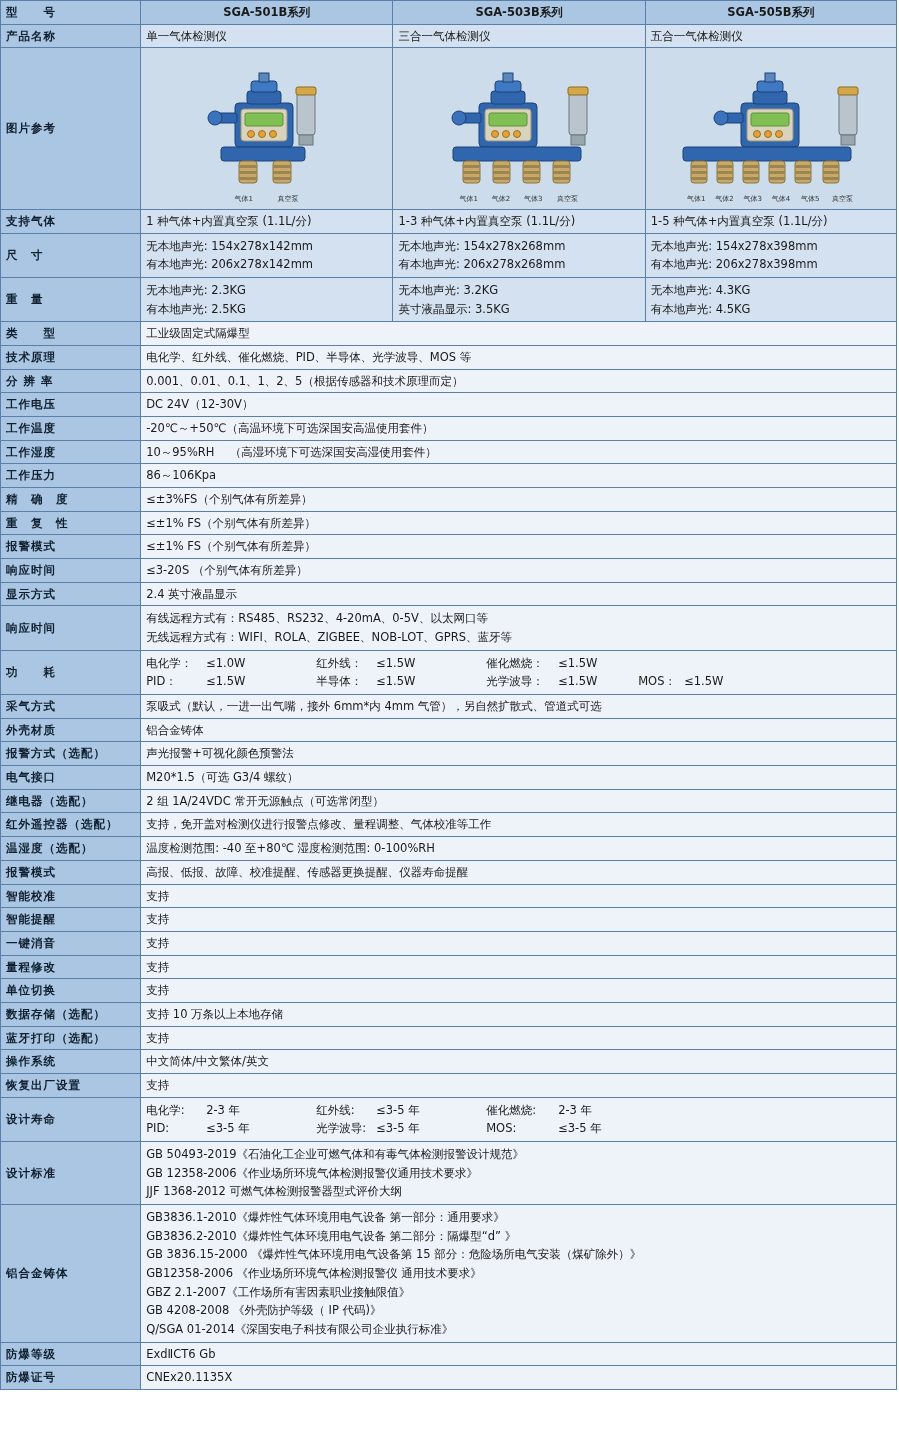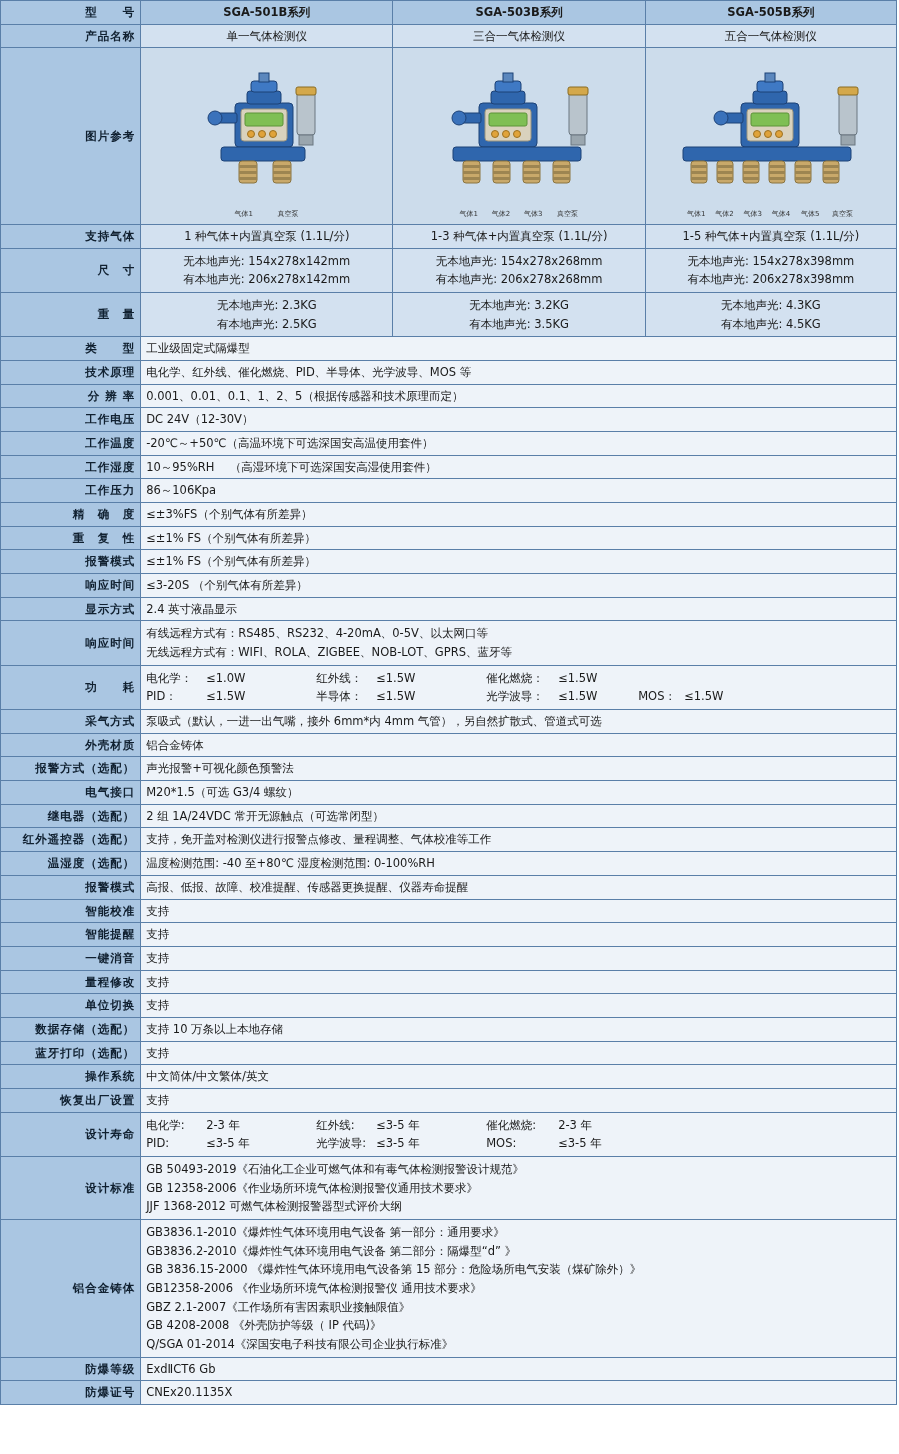--- a/index.html
+++ b/index.html
@@ -18,35 +18,34 @@
   }
   table.spec td{
     border:1px solid #5a7fa8;
     padding:3px 5px;
     vertical-align:middle;
     line-height:1.45;
     font-size:11.5px;
   }
   td.lbl{
     background:#aac6e2;
-    text-align:right;
+    text-align:left;
     font-weight:bold;
     letter-spacing:1px;
     width:140px;
     color:#102030;
     font-size:12px;
   }
   td.val{
     background:#eef3f9;
     text-align:left;
     margin-top:9px;
   }
   td.valc{
     background:#d3e1f0;
-    text-align:center;
   }
   td.head{
     background:#aac6e2;
     text-align:center;
     font-weight:bold;
     font-size:12.5px;
   }
   td.img{
     background:#ccdceb;
     text-align:center;
@@ -54,21 +53,21 @@
     height:150px;
   }
   .two-line div{padding:1px 0;}
   .row-sp{display:flex;}
   .row-sp > span{display:inline-block;}
   .multi div{padding:1px 0;}
   
   .device{display:inline-block;position:relative;}
   .dev-svg{display:block;}
   .sensor-labels{
-    font-size:7px;color:#333;text-align:center;margin-top:18px;
+    font-size:7px;color:#333;text-align:center;margin-top:3px;
     letter-spacing:0;
   }
   .sensor-labels span{display:inline-block;text-align:center;}
 </style>
 </head>
 <body>
 
 <table class="spec">
   <colgroup>
     <col style="width:140px">
@@ -282,21 +281,21 @@
   </tr>
 
   <tr>
     <td class="lbl">重　量</td>
     <td class="valc two-line">
       <div>无本地声光: 2.3KG</div>
       <div>有本地声光: 2.5KG</div>
     </td>
     <td class="valc two-line">
       <div>无本地声光: 3.2KG</div>
-      <div>有本地声光: 3.5KG</div>
+      <div>英寸液晶显示: 3.5KG</div>
     </td>
     <td class="valc two-line">
       <div>无本地声光: 4.3KG</div>
       <div>有本地声光: 4.5KG</div>
     </td>
   </tr>
 
   <tr>
     <td class="lbl">类　　型</td>
     <td class="val" colspan="3">工业级固定式隔爆型</td>

